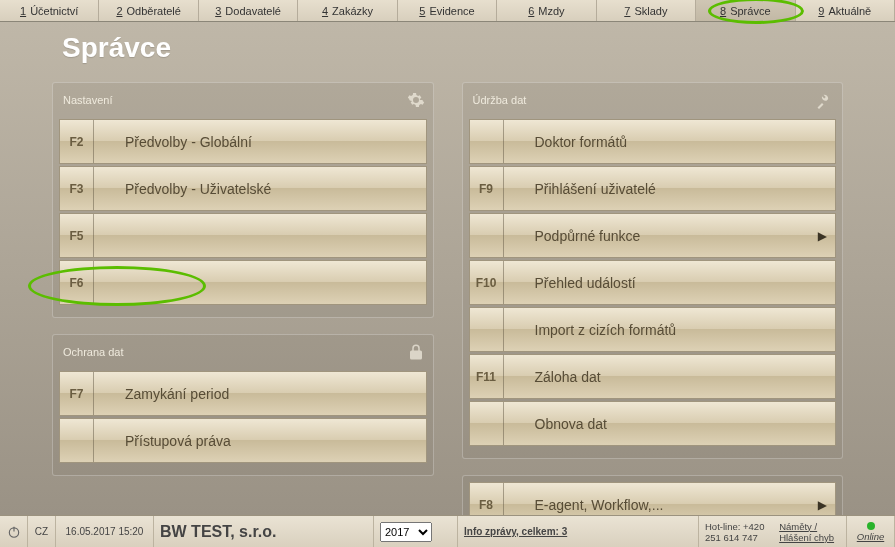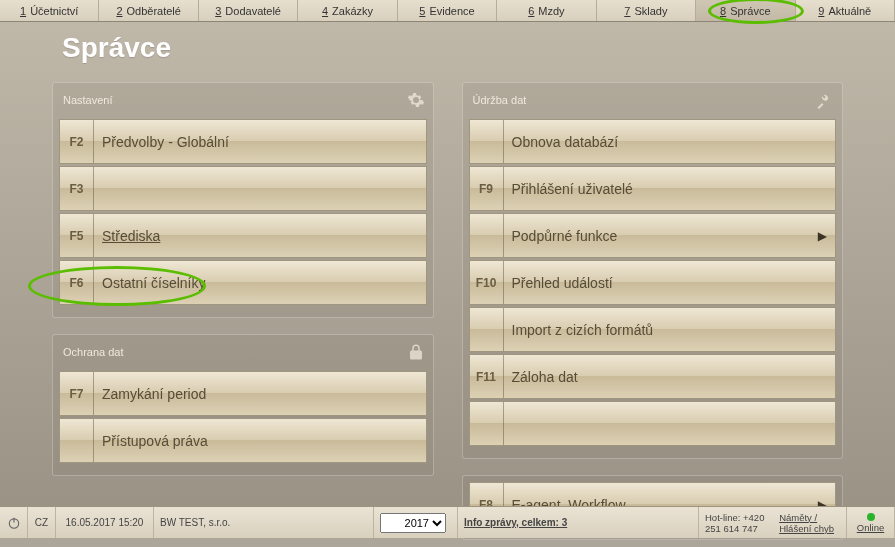--- a/index.html
+++ b/index.html
@@ -99,64 +99,64 @@
   .row-btn .fkey {
     width: 34px;
     text-align: center;
     font-weight: bold;
     font-size: 12px;
     color: #6a5d41;
     border-right: 1px solid rgba(100,90,70,.5);
     align-self: stretch;
     display:flex; align-items:center; justify-content:center;
   }
-  .row-btn .label { padding-left: 8px; flex:1; }
+  .row-btn .label { padding-left: 8px; flex:1;margin-left:23px; }
   .row-btn .chev { margin-right: 8px; font-size: 12px; color: #3b3425; }
 
   .highlight-oval-row {
     position: absolute;
     left: 28px;
     top: 244px;
     width: 178px;
     height: 40px;
     border: 3px solid #5bbd00;
     border-radius: 50%/50%;
     pointer-events: none;
     z-index: 50;
   }
 
   
   .statusbar {
     position: absolute;
-    left:0; right:0; bottom:9px;
+    left:0; right:0; bottom:0;
     height: 32px;
     background: linear-gradient(#eae3d4, #d9d0be);
     border-top: 1px solid #9b927f;
     display: flex;
     align-items: stretch;
     font-size: 10px;
     color: #444;
   }
   .statusbar > div {
     border-right: 1px solid #bcb3a0;
     display: flex;
     align-items: center;
     padding: 0 6px;
   }
   .sb-power { width: 28px; justify-content:center; cursor:pointer; }
   .sb-lang { width: 28px; justify-content:center; }
   .sb-date { width: 98px; justify-content:center; }
-  .sb-company { flex: 0 0 220px; font-weight: normal; font-size: 10px; }
+  .sb-company { flex: 0 0 220px; font-weight: bold; font-size: 16px; }
   .sb-year { width: 84px; }
-  .sb-year select { width: 66px; font-size: 11px; height:20px;text-align:right; }
+  .sb-year select { width: 52px; font-size: 11px; height:20px; }
   .sb-info { flex: 1; }
   .sb-info span { text-decoration: underline; cursor:pointer;font-weight:bold; }
   .sb-hotline { flex: 0 0 148px; flex-direction:row; align-items:flex-start; justify-content:center; gap:1px; font-size:9.5px; }
   .sb-hotline .l2 { text-decoration: underline; cursor:pointer; }
-  .sb-conn { width: 48px; justify-content:center; flex-direction:column; gap:1px; border-right:none;}
+  .sb-conn { width: 48px; justify-content:center; flex-direction:column; gap:1px; border-right:none;font-style:italic;}
   .sb-conn .dot { width:8px; height:8px; background:#29b32b; border-radius:50%; }
   .sb-conn .txt { text-decoration: underline; font-size:9.5px; }
 
   
   svg { display:block; }
 </style>
 </head>
 <body>
 
 <div class="menubar">
@@ -213,28 +213,27 @@
                 <path d="M12 8a4 4 0 100 8 4 4 0 000-8zm9 4a9 9 0 01-.1 1.3l2 1.6-2 3.4-2.4-1a7 7 0 01-2.2 1.3l-.4 2.6h-4l-.4-2.6a7 7 0 01-2.2-1.3l-2.4 1-2-3.4 2-1.6A9 9 0 013 12a9 9 0 01.1-1.3l-2-1.6 2-3.4 2.4 1A7 7 0 017.7 5.4L8.1 2.8h4l.4 2.6a7 7 0 012.2 1.3l2.4-1 2 3.4-2 1.6c.1.4.1.9.1 1.3z"></path>
               </svg>
           </span>
         </div>
         <div class="row-btn">
             <div class="fkey">F2</div>
             <div class="label">Předvolby - Globální</div>
           </div>
         <div class="row-btn">
             <div class="fkey">F3</div>
+            <div class="label">Předvolby - Uživatelské</div>
           </div>
         <div class="row-btn">
             <div class="fkey">F5</div>
-            <div class="label" style="text-decoration:underline">Střediska</div>
           </div>
         <div class="row-btn">
             <div class="fkey">F6</div>
-            <div class="label">Ostatní číselníky</div>
           </div>
       </div>
 
       <div class="panel">
         <div class="panel-header">
           <span>Ochrana dat</span>
           <span class="hicon">
             <svg viewBox="0 0 24 24" width="18" height="18" fill="#efeadd">
                 <path d="M12 2a5 5 0 00-5 5v3H6a2 2 0 00-2 2v8a2 2 0 002 2h12a2 2 0 002-2v-8a2 2 0 00-2-2h-1V7a5 5 0 00-5-5zm-3 8V7a3 3 0 116 0v3H9z"></path>
               </svg>
@@ -256,21 +255,21 @@
         <div class="panel-header">
           <span>Údržba dat</span>
           <span class="hicon">
             <svg viewBox="0 0 24 24" width="18" height="18" fill="#efeadd">
                 <path d="M22 19l-7-7 1-1a5 5 0 00-6-6l3 3-2 2-3-3a5 5 0 006 6l1-1 7 7zM2 22l6-6 2 2-6 6z"></path>
               </svg>
           </span>
         </div>
         <div class="row-btn">
             <div class="fkey"></div>
-            <div class="label">Obnova databází</div>
+            <div class="label">Doktor formátů</div>
           </div>
         <div class="row-btn">
             <div class="fkey">F9</div>
             <div class="label">Přihlášení uživatelé</div>
           </div>
         <div class="row-btn">
             <div class="fkey"></div>
             <div class="label">Podpůrné funkce</div>
             <span class="chev">▶</span>
           </div>
@@ -281,20 +280,21 @@
         <div class="row-btn">
             <div class="fkey"></div>
             <div class="label">Import z cizích formátů</div>
           </div>
         <div class="row-btn">
             <div class="fkey">F11</div>
             <div class="label">Záloha dat</div>
           </div>
         <div class="row-btn">
             <div class="fkey"></div>
+            <div class="label">Obnova dat</div>
           </div>
       </div>
 
       <div class="panel">
         <div class="row-btn">
             <div class="fkey">F8</div>
             <div class="label">E-agent, Workflow,...</div>
             <span class="chev">▶</span>
           </div>
       </div>

